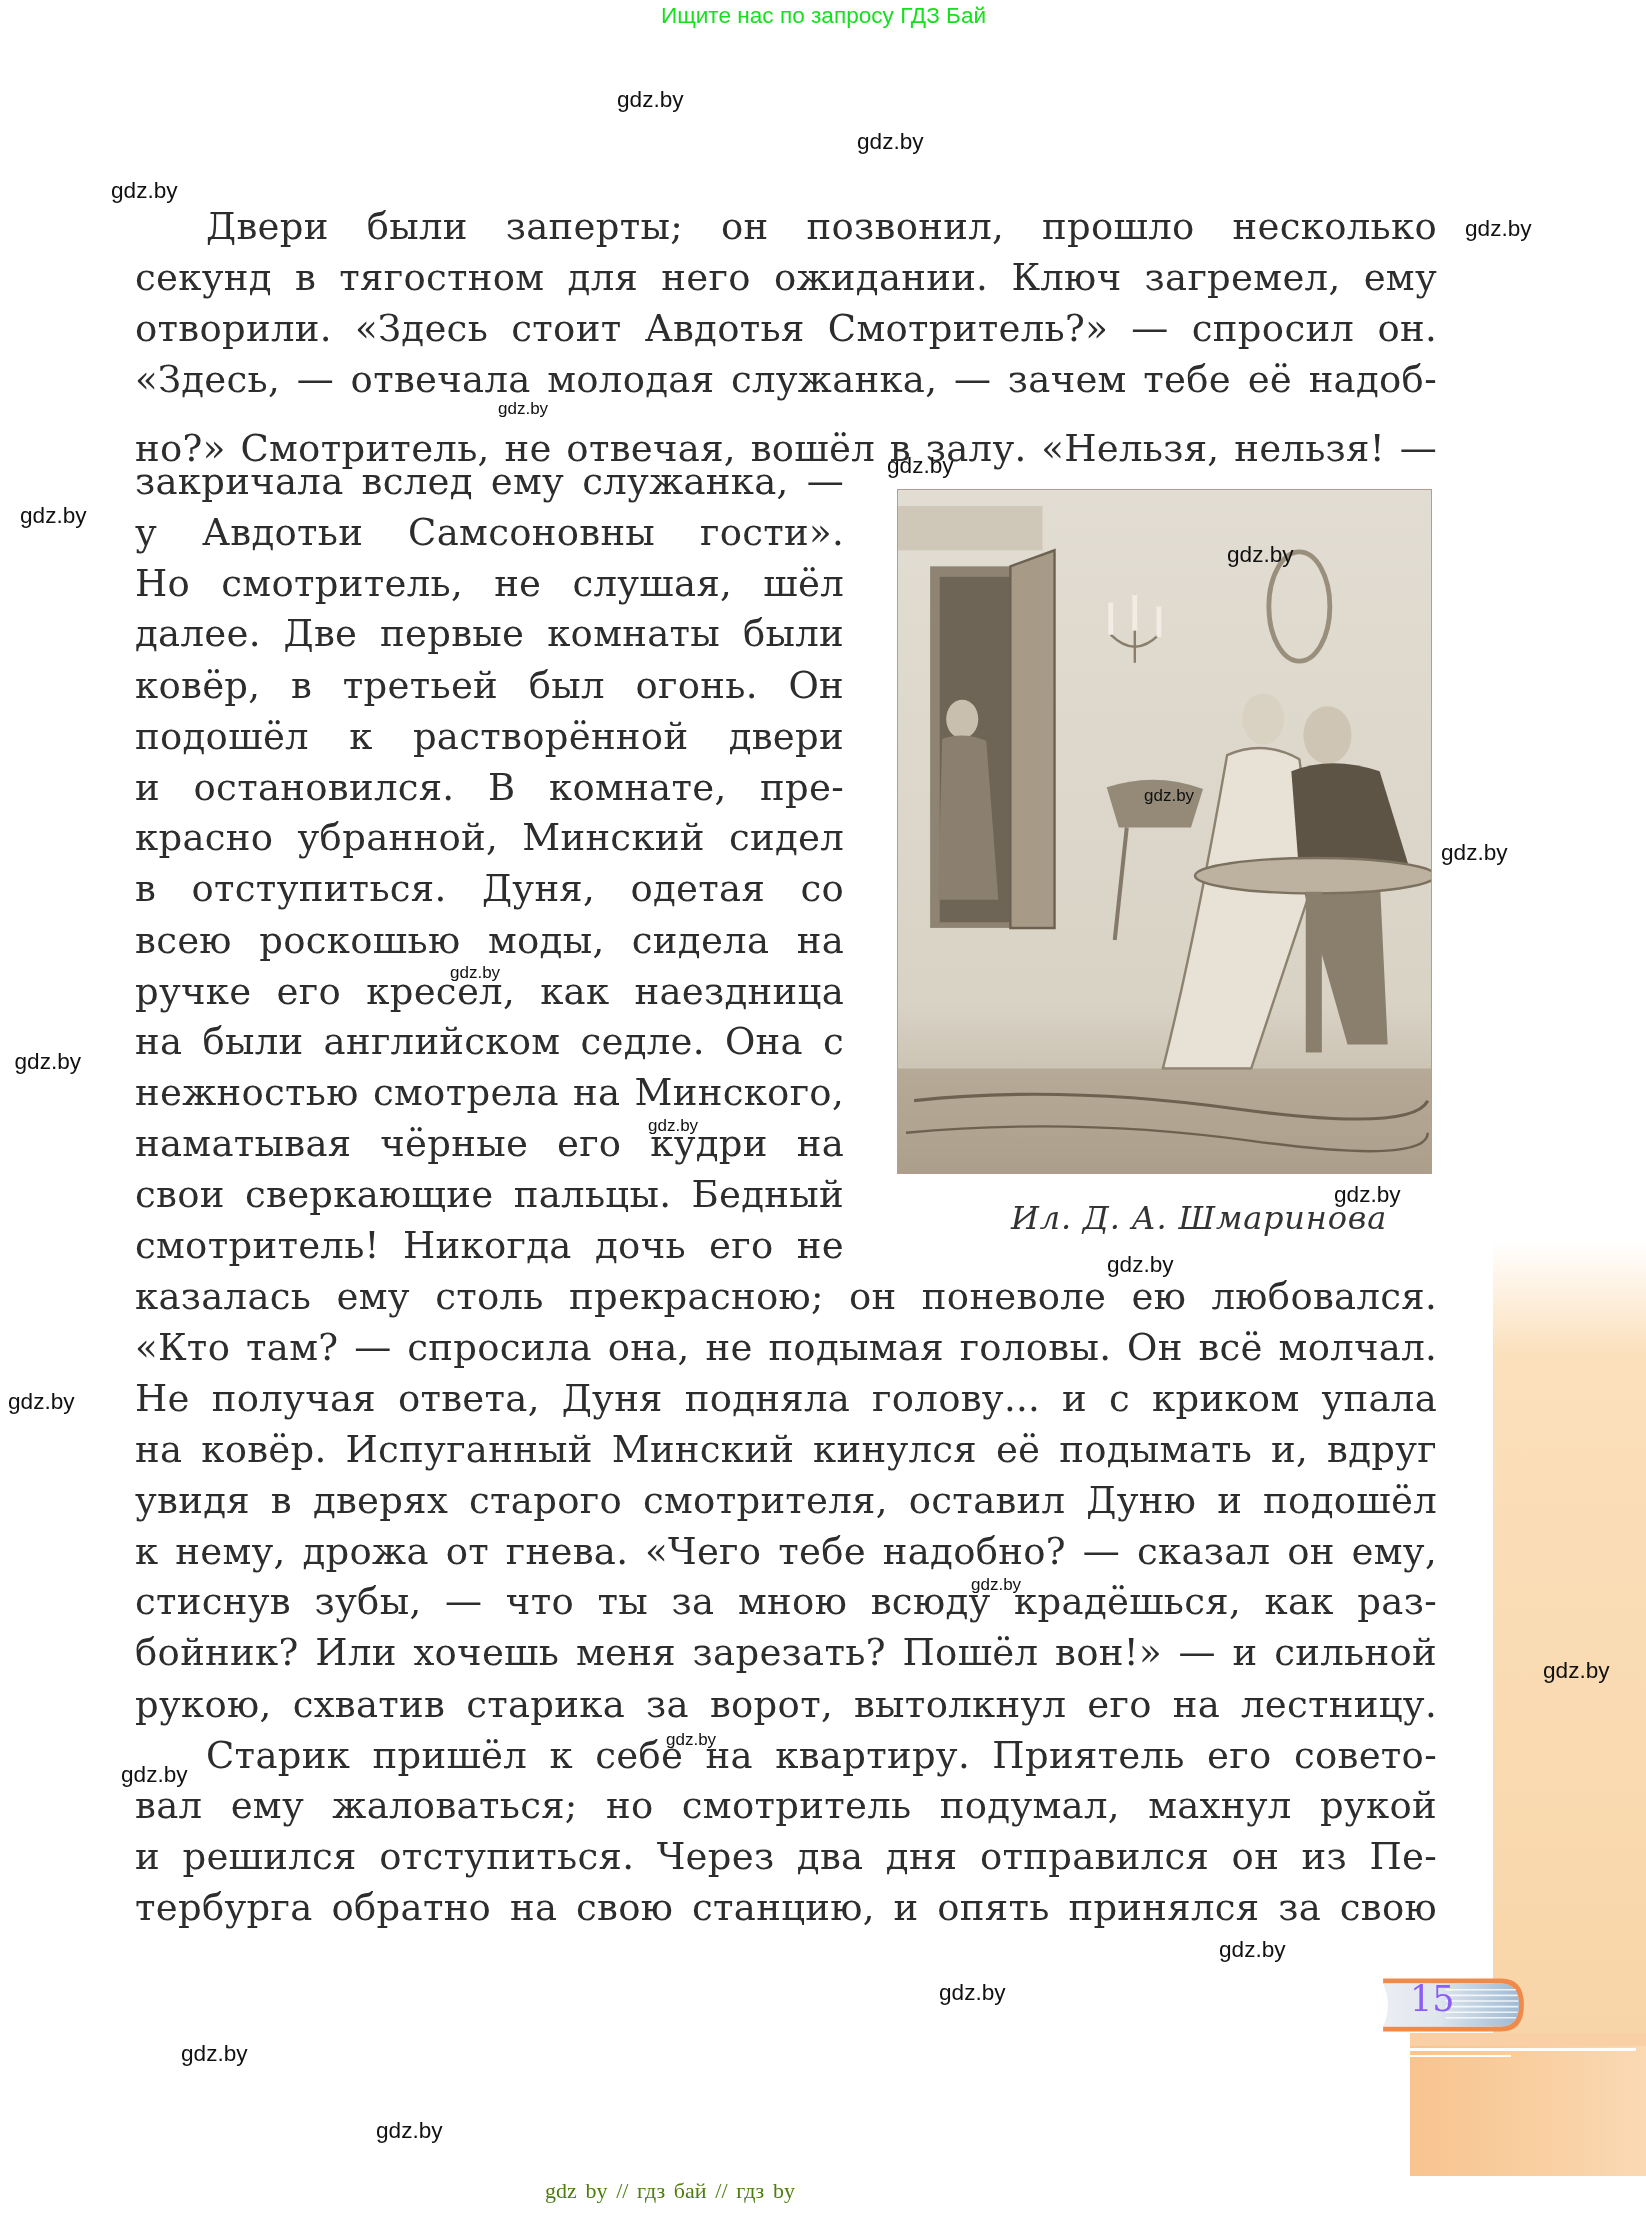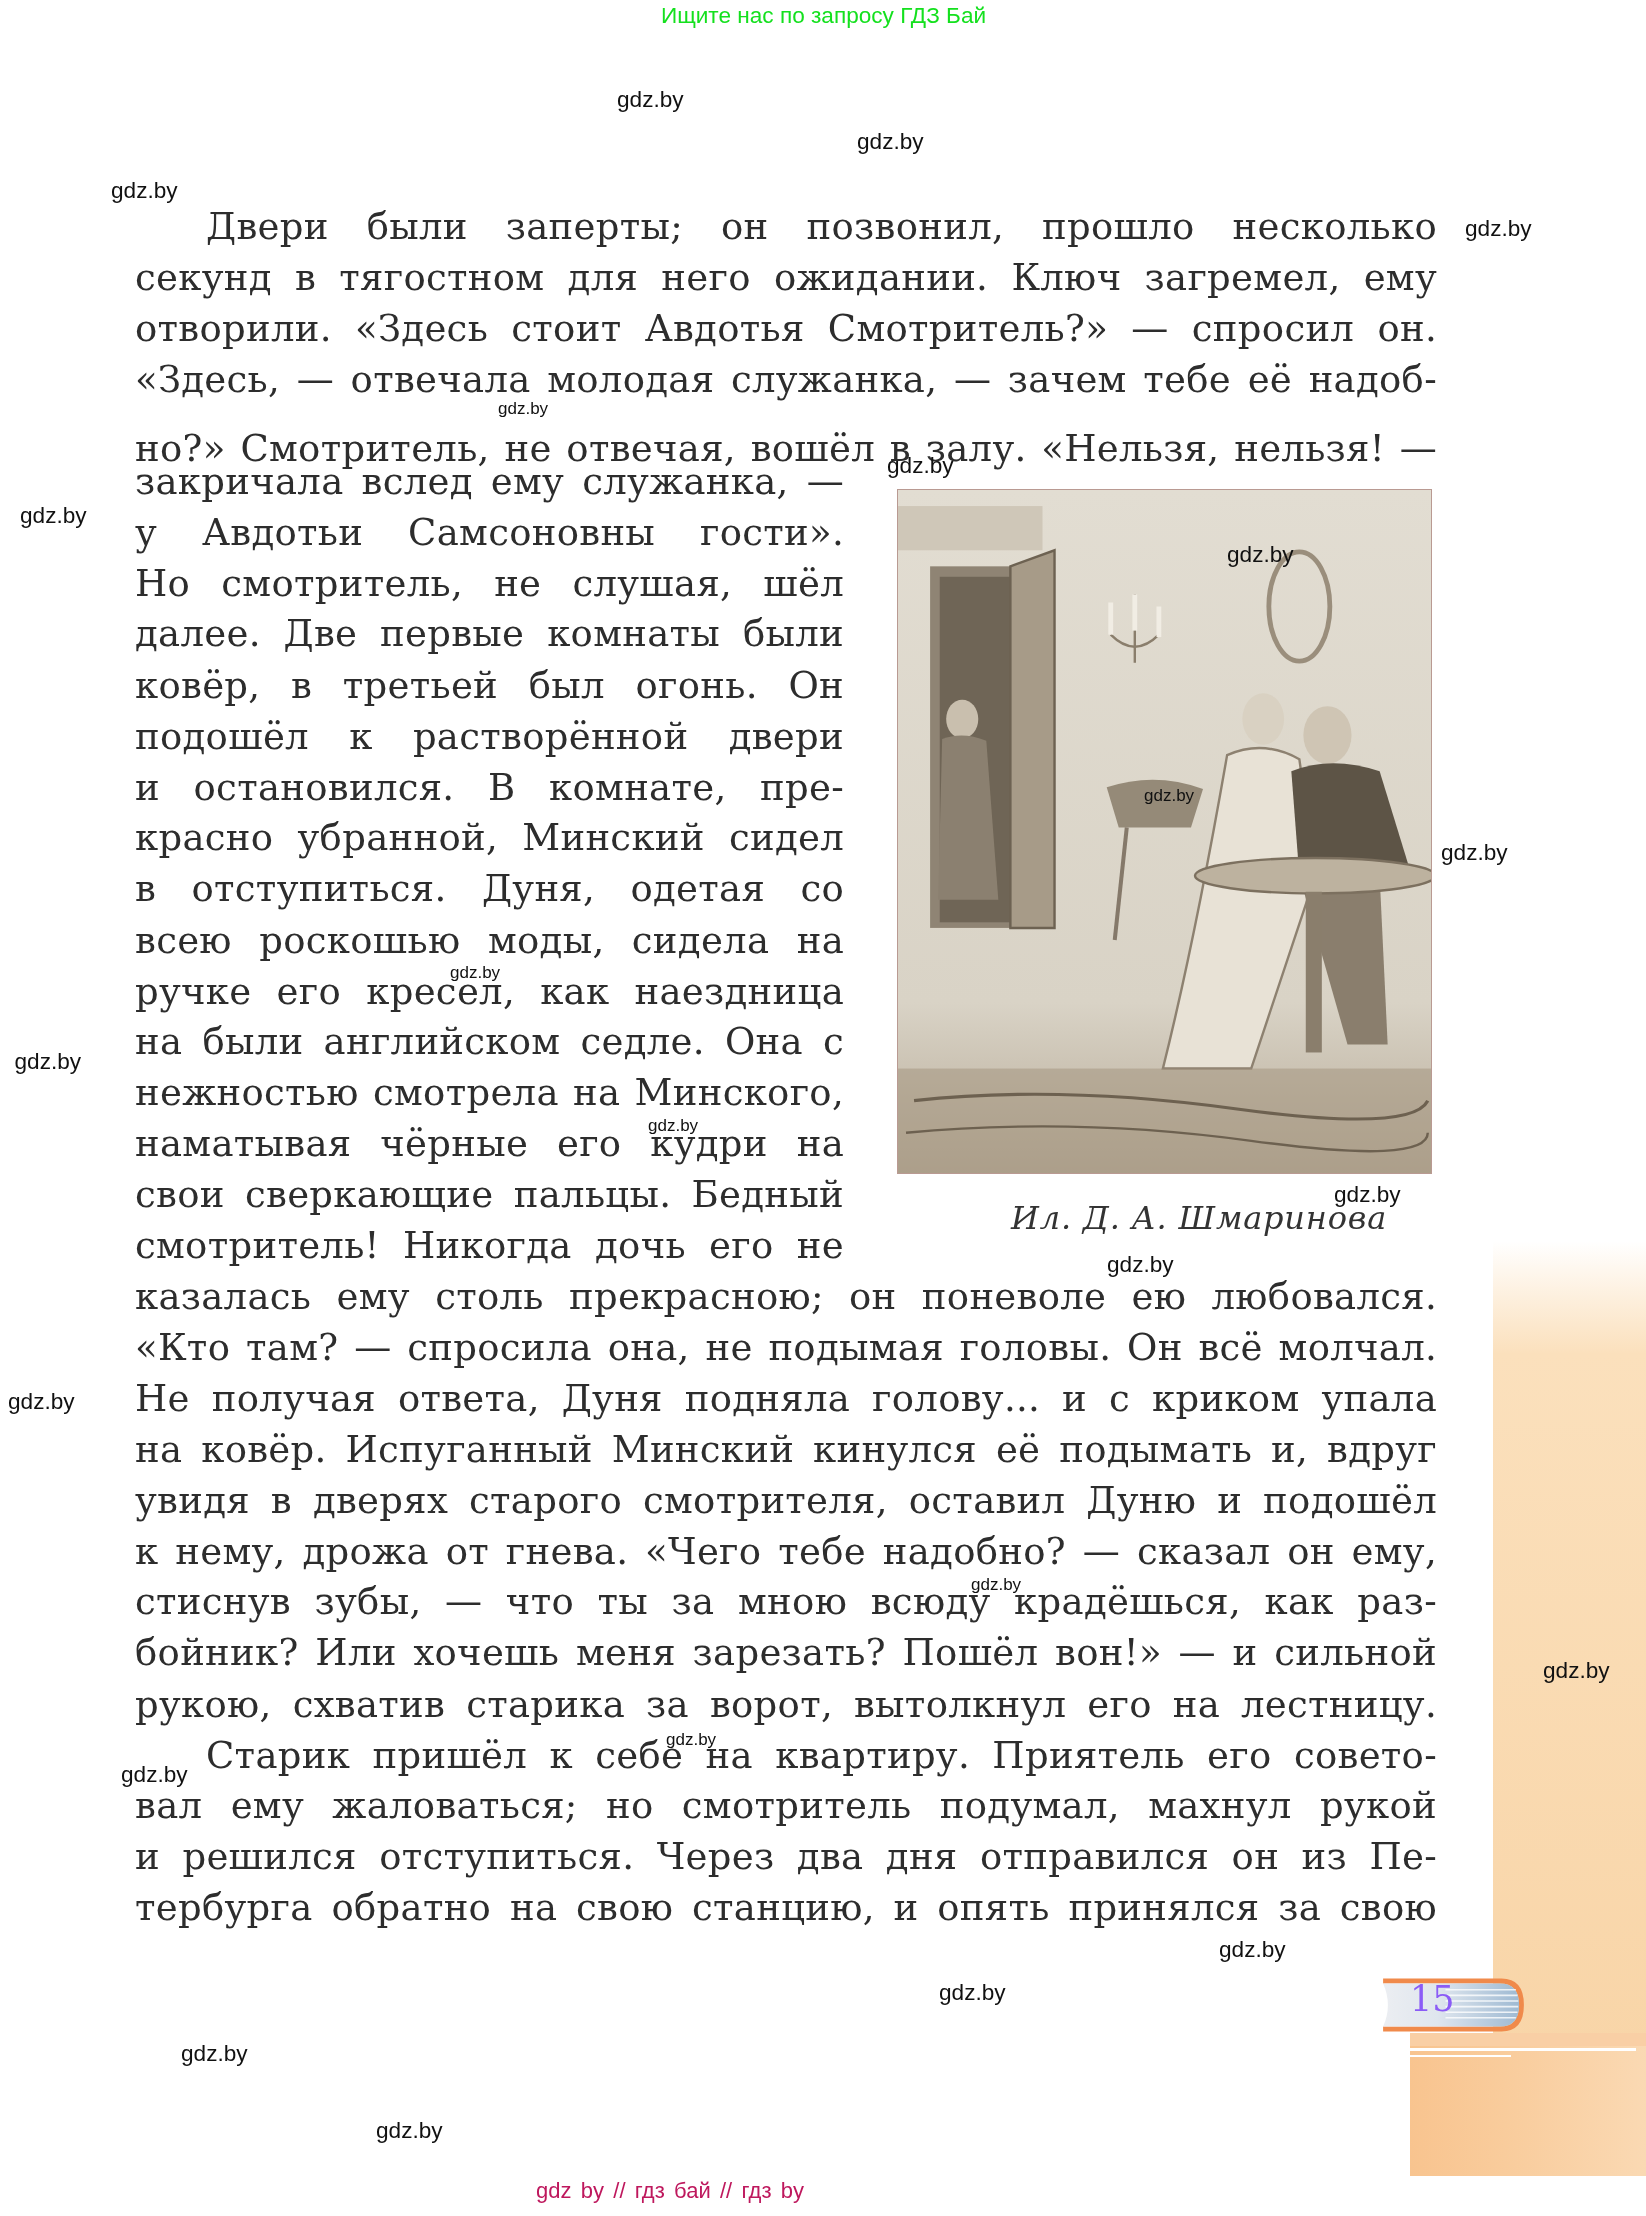--- a/index.html
+++ b/index.html
@@ -57,21 +57,21 @@
     .watermark.small { font-size: 17px; }
 
     .page-tab { position: absolute; left: 1381px; top: 1977px; width: 145px; height: 56px; }
     .page-num {
       position: absolute; left: 1410px; top: 1979px; font-size: 35px; color: #8b5cf6;
       font-family: "DejaVu Serif", serif;
     }
 
     .footer {
       position: absolute; left: 0; top: 2178px; width: 1340px; text-align: center;
-      font-family: Liberation Sans, sans-serif; font-size: 22px; color: #be185d;
+      font-family: Liberation Serif, serif; font-size: 22px; color: #4d7c0f;
       word-spacing: 3.2px;
     }
   </style>
 </head>
 <body>
 
 <div class="top-banner">Ищите нас по запросу ГДЗ Бай</div>
 
 <div class="orange-panel"></div>
 <div class="orange-block"></div>

